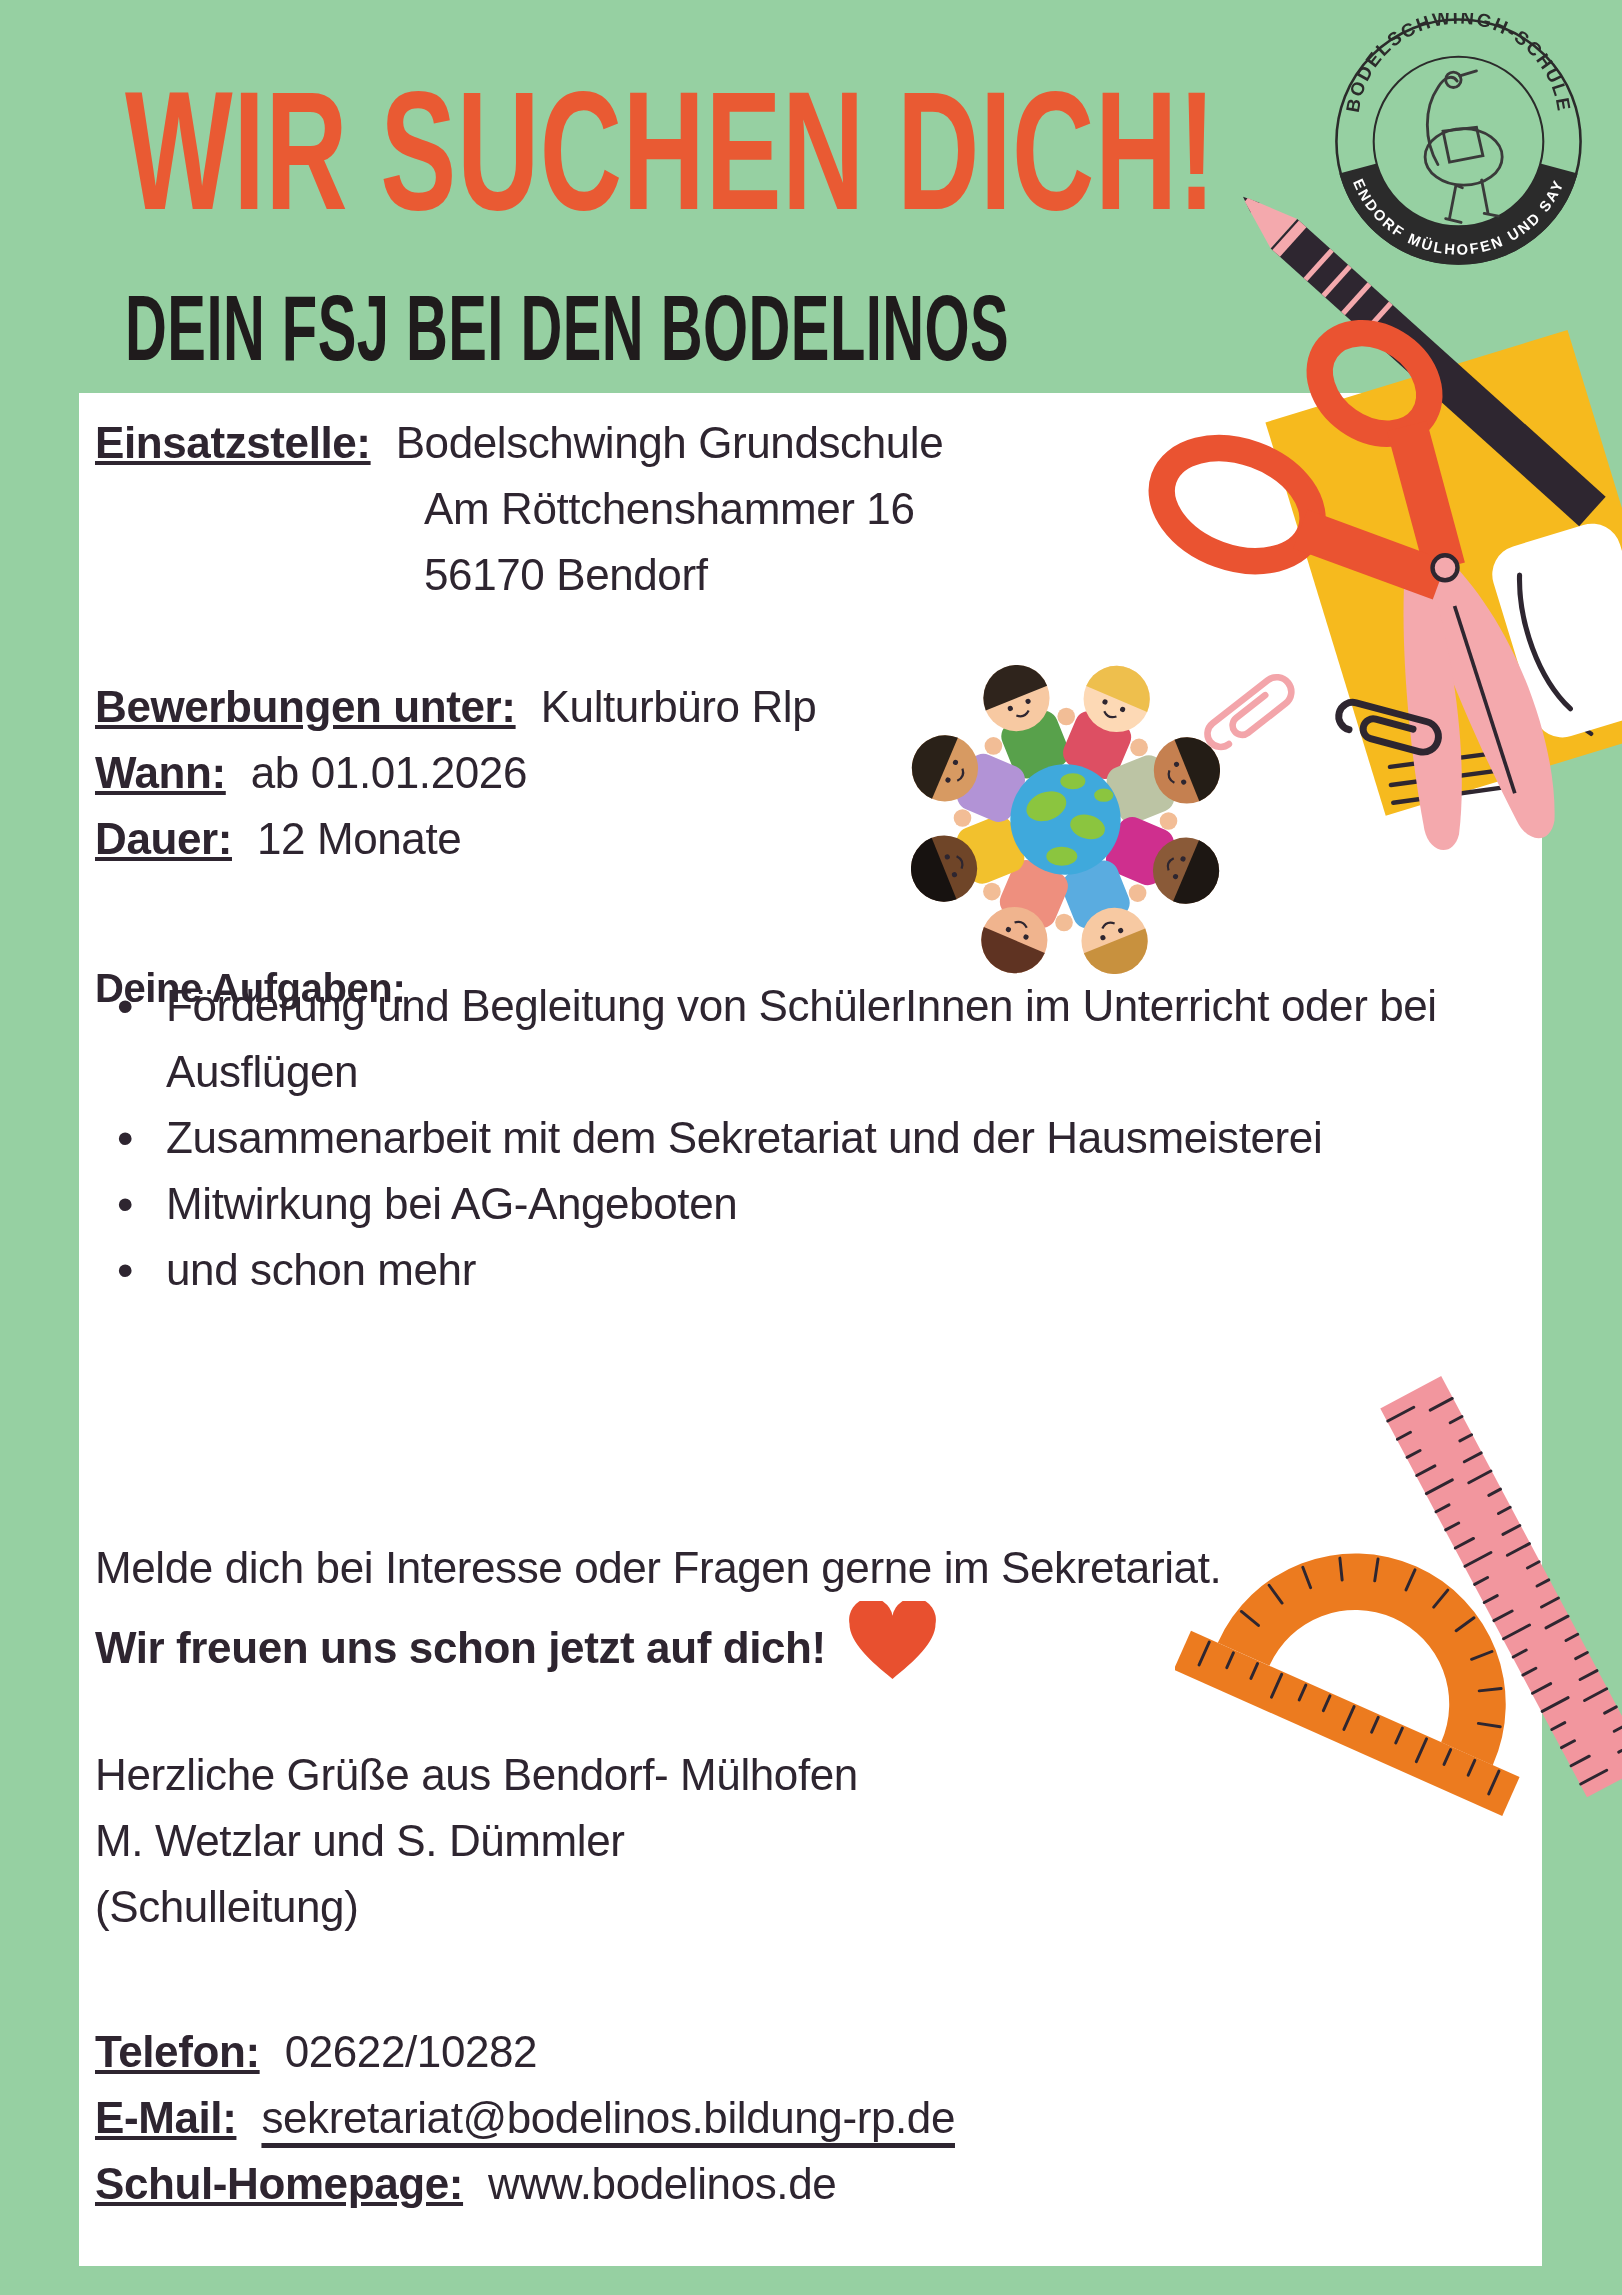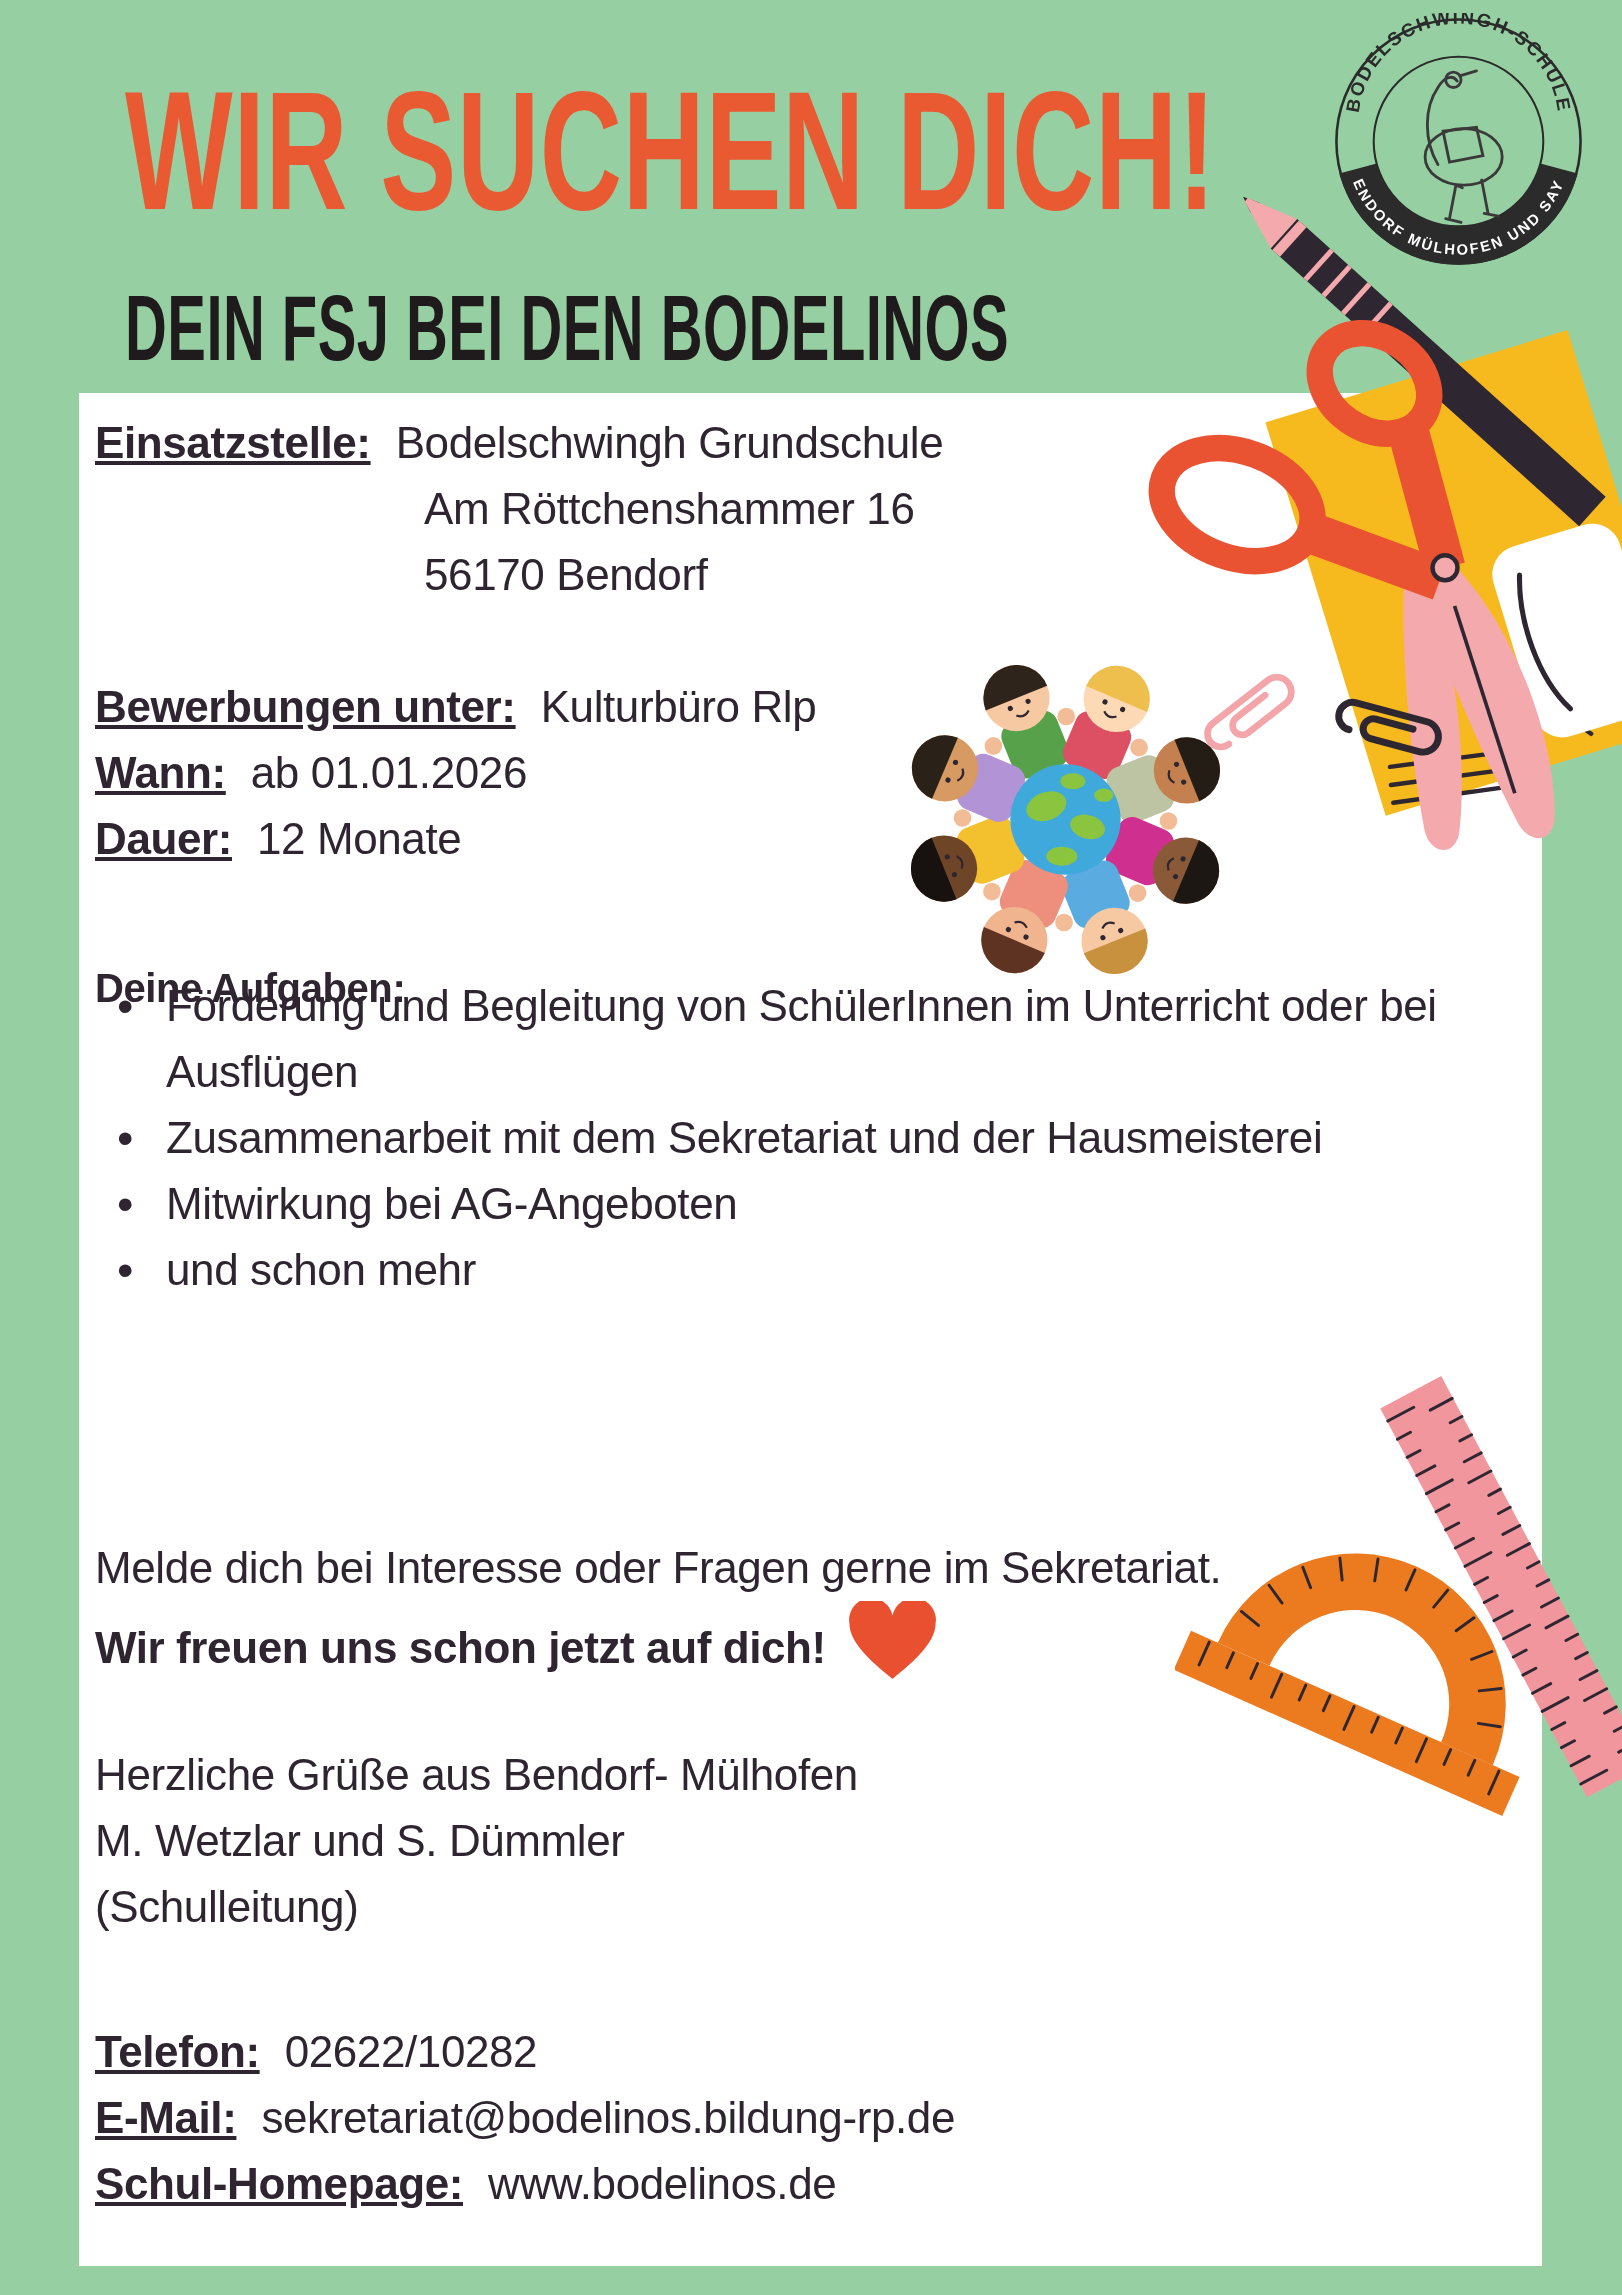--- a/index.html
+++ b/index.html
@@ -44,20 +44,21 @@
     content:"\2022";position:absolute;left:22px;top:0;
     font-size:47px;line-height:66px;
   }
   .b-melde{left:95px;top:1535px;width:1396px;}
   .bold-line{font-weight:700;white-space:nowrap;}
   .heart{vertical-align:-16px;margin-left:23.5px;}
   .b-sign{left:95px;top:1742px;}
   .b-contact{left:95px;top:2019px;}
   .email-link{
     color:inherit;
+    text-decoration:underline;
     text-decoration-thickness:5.1px;
     text-underline-offset:10.3px;
   }
 </style>
 </head>
 <body>
 
 <div class="panel"></div>
 
 <h1 class="title">WIR SUCHEN DICH!</h1>

